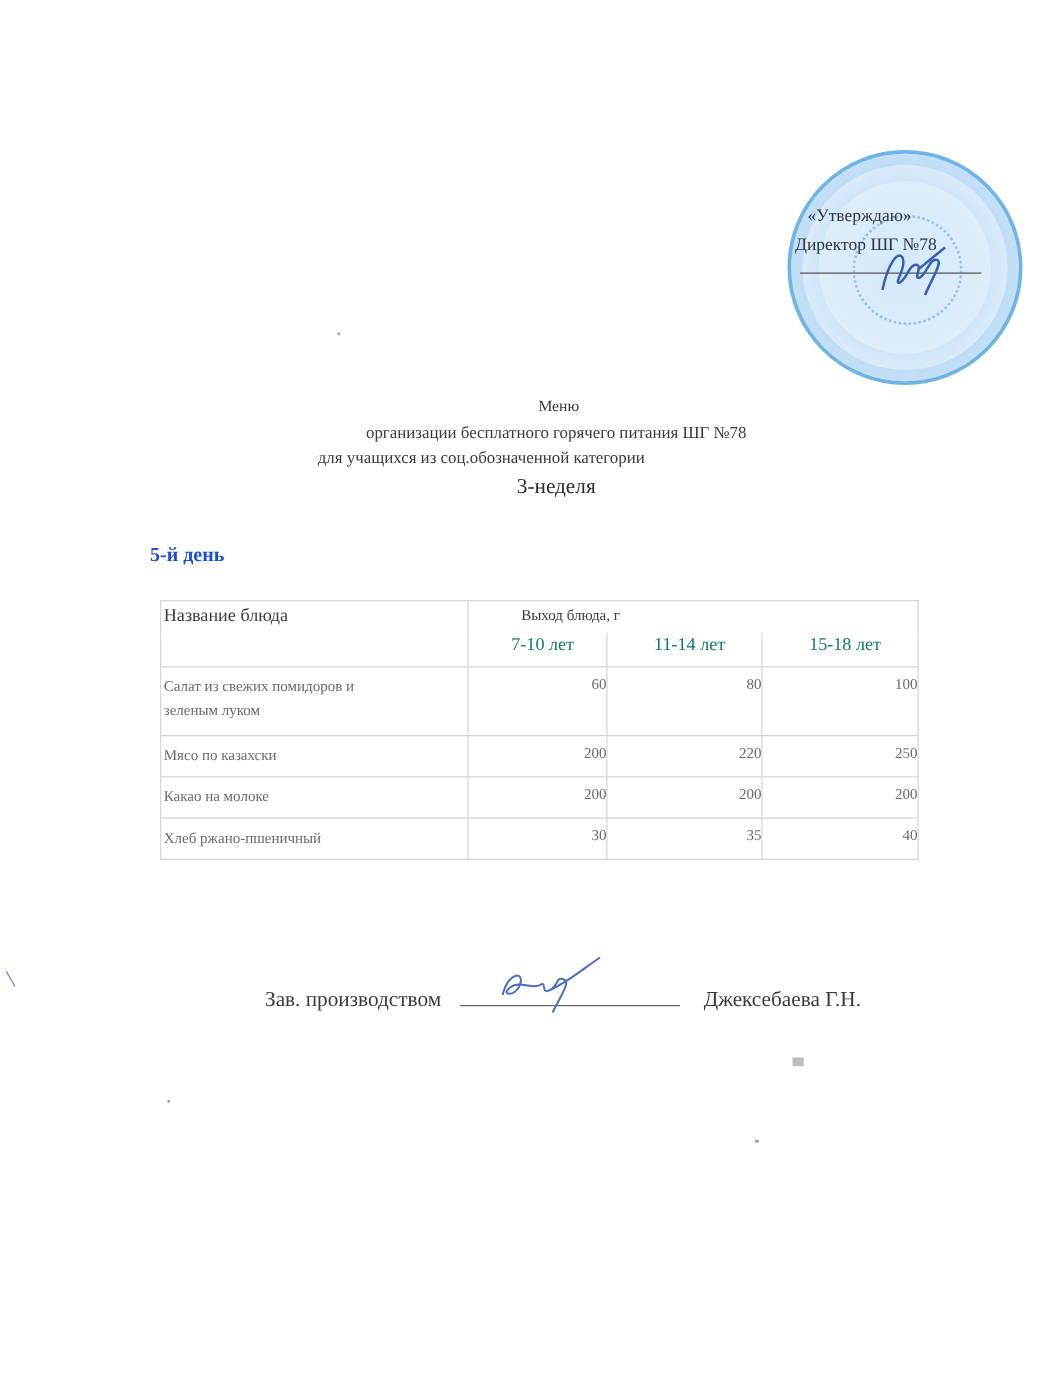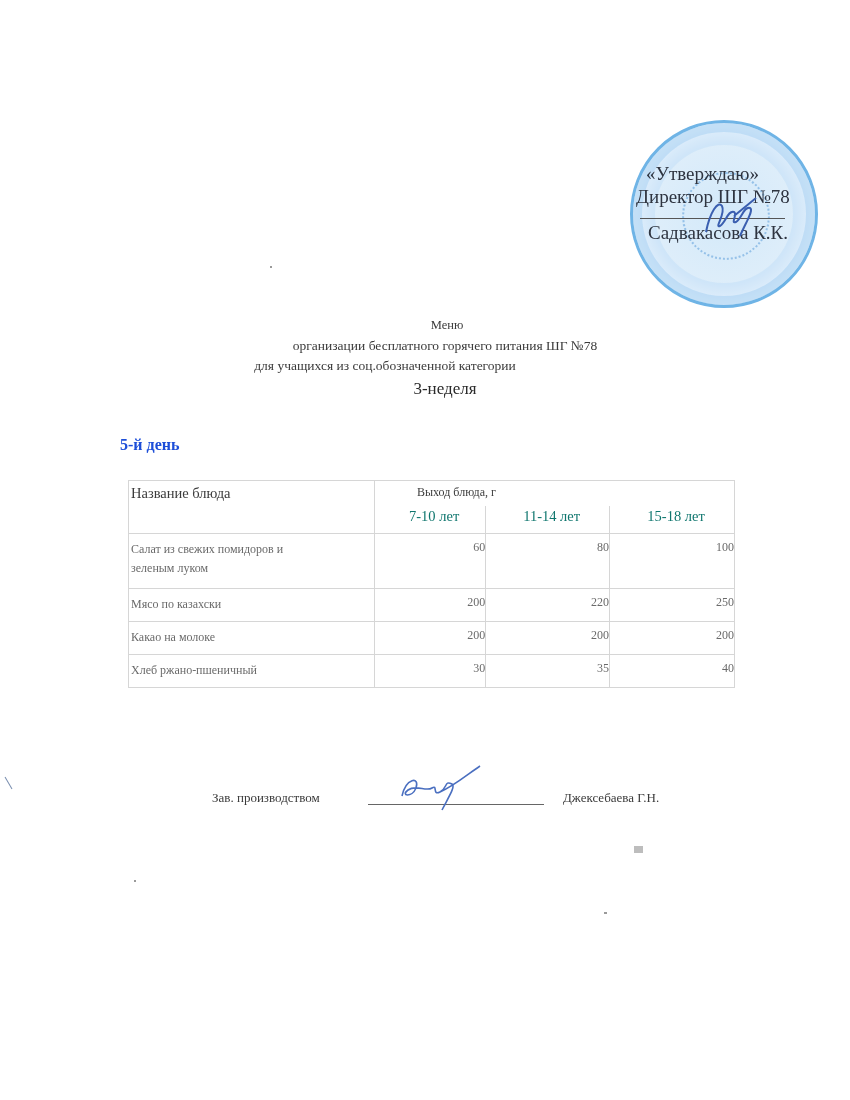--- a/index.html
+++ b/index.html
@@ -15,21 +15,21 @@
     box-shadow: inset 0 0 0 9px rgba(140,195,238,0.35), inset 0 0 0 22px rgba(180,215,245,0.35);
     background: radial-gradient(circle, rgba(175,215,245,0.55) 0%, rgba(160,205,240,0.35) 55%, rgba(255,255,255,0) 72%);
   }
   .stamp .emblem {
     position: absolute; left: 50%; top: 50%; width: 84px; height: 84px;
     margin-left: -42px; margin-top: -42px; border-radius: 50%;
     border: 2px dotted rgba(80,150,215,0.5);
   }
   .approve {
     position: absolute; left: 636px; top: 162px; width: 190px;
-    font-size: 19px; color: #2e3440; line-height: 23px;
+    font-size: 14px; color: #2e3440; line-height: 23px;
   }
   .approve .l1 { padding-left: 10px; }
   .approve .l2 { padding-left: 0px; }
   .approve .sigline { width: 145px; margin-left: 4px; border-bottom: 1px solid #555; height: 10px; }
   .approve .l3 { padding-left: 12px; margin-top: 2px; }
   .sig-director {
     position: absolute; left: 700px; top: 192px; width: 60px; height: 48px;
   }
   .title-block { position: absolute; left: 0; width: 850px; text-align: center; }
   .t-menu { top: 318px; font-size: 12.5px; left: 22px; }
@@ -44,39 +44,38 @@
   .menu-table td, .menu-table th {
     border: 1px solid #d6d6d6; padding: 0; font-weight: normal; vertical-align: top;
   }
   .menu-table .h-name { width: 243px; font-size: 14.5px; color: #3b3b3b; padding: 4px 0 0 2px; text-align: left; height: 48px; }
   .menu-table .h-out { font-size: 12px; color: #3b3b3b; text-align: left; padding: 4px 0 0 42px; height: 20px; border-bottom: none; }
   .menu-table .h-age { font-size: 14.5px; color: #0f766e; text-align: center; padding: 2px 0 0 8px; height: 24px; border-top: none; }
   .menu-table .c-name { padding: 6px 0 0 2px; line-height: 19px; }
   .menu-table .c-val { text-align: right; padding-top: 6px; }
   .row1 td { height: 48px; }
   .row2 td, .row3 td, .row4 td { height: 26px; }
-  .foot { position: absolute; top: 790px; font-size: 13px; color: #3a3a3a; }
+  .foot { position: absolute; top: 790px; font-size: 17px; color: #3a3a3a; }
   .foot.role { left: 212px; }
   .foot.line { left: 368px; top: 804px; width: 176px; border-bottom: 1px solid #666; height: 0; }
   .foot.name { left: 563px; }
   .sig-prod { position: absolute; left: 392px; top: 762px; width: 92px; height: 50px; }
   .speck { position: absolute; background: #9a9a9a; }
 </style>
 </head>
 <body>
 
 <div class="stamp">
   <div class="emblem"></div>
 </div>
 
 <div class="approve">
   <div class="l1">«Утверждаю»</div>
   <div class="l2">Директор  ШГ №78</div>
   <div class="sigline"></div>
-  <div class="l3">Садвакасова К.К.</div>
 </div>
 
 <svg class="sig-director" viewBox="0 0 60 48">
   <path d="M6 40 C 10 20, 18 8, 22 14 C 26 22, 14 36, 20 34 C 26 30, 28 18, 34 20 C 38 22, 30 32, 36 30 C 42 26, 44 14, 50 16 C 54 18, 46 30, 40 44 M 34 24 L 56 6" fill="none" stroke="#3a5fb0" stroke-width="2"></path>
 </svg>
 
 <div class="title-block t-menu">Меню</div>
 <div class="title-block t-org">организации бесплатного горячего питания ШГ №78</div>
 <div class="title-block t-for">для учащихся из соц.обозначенной категории</div>
 <div class="title-block t-week">3-неделя</div>

